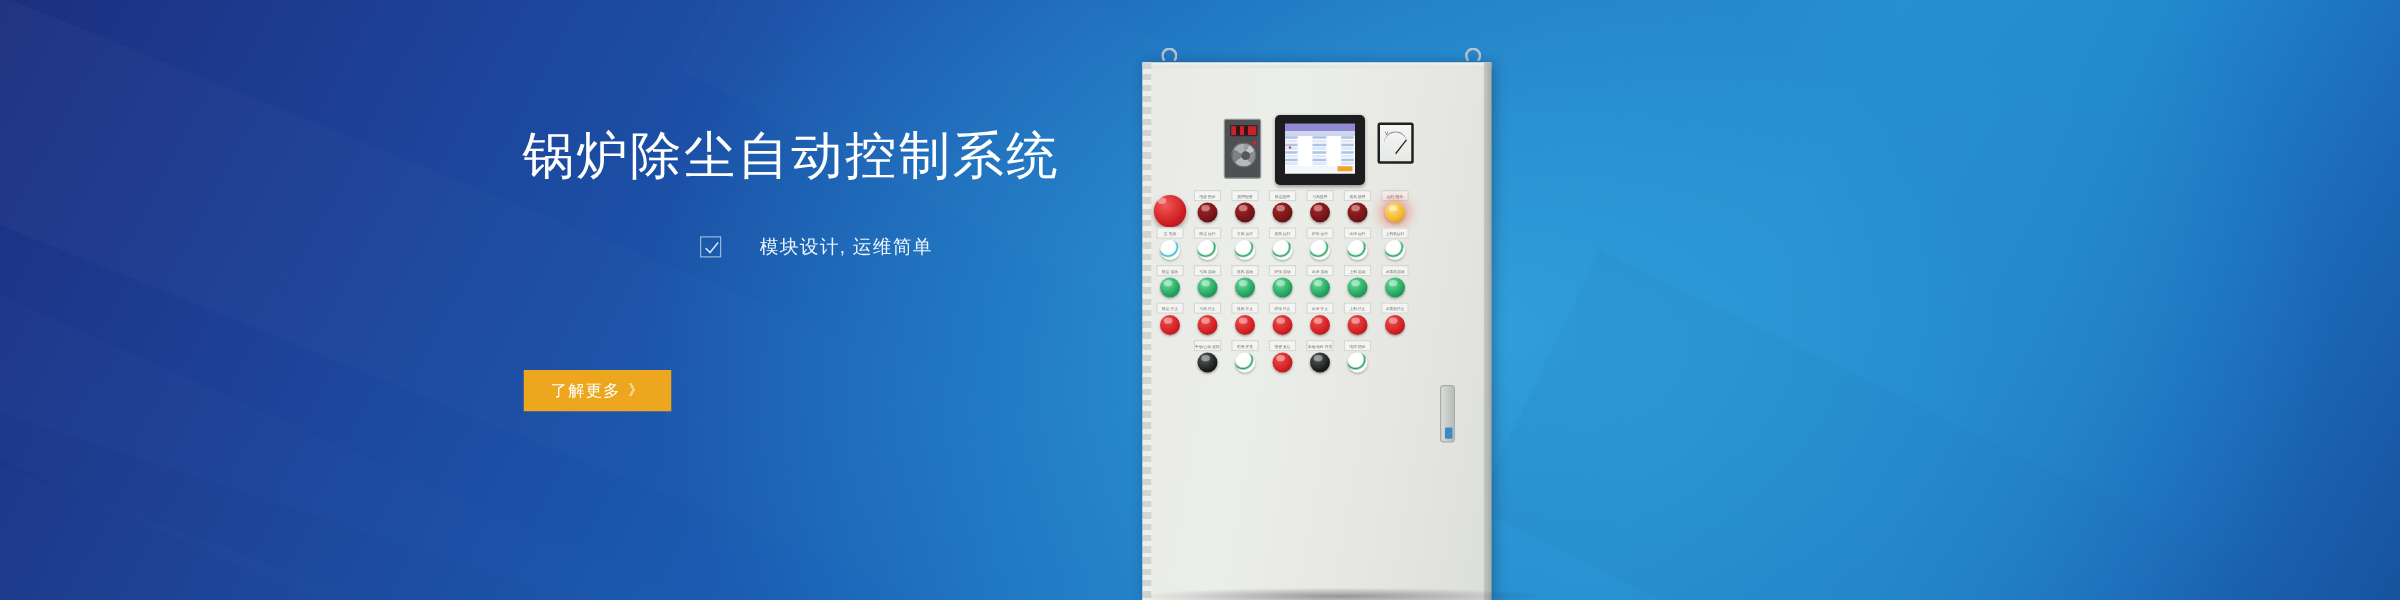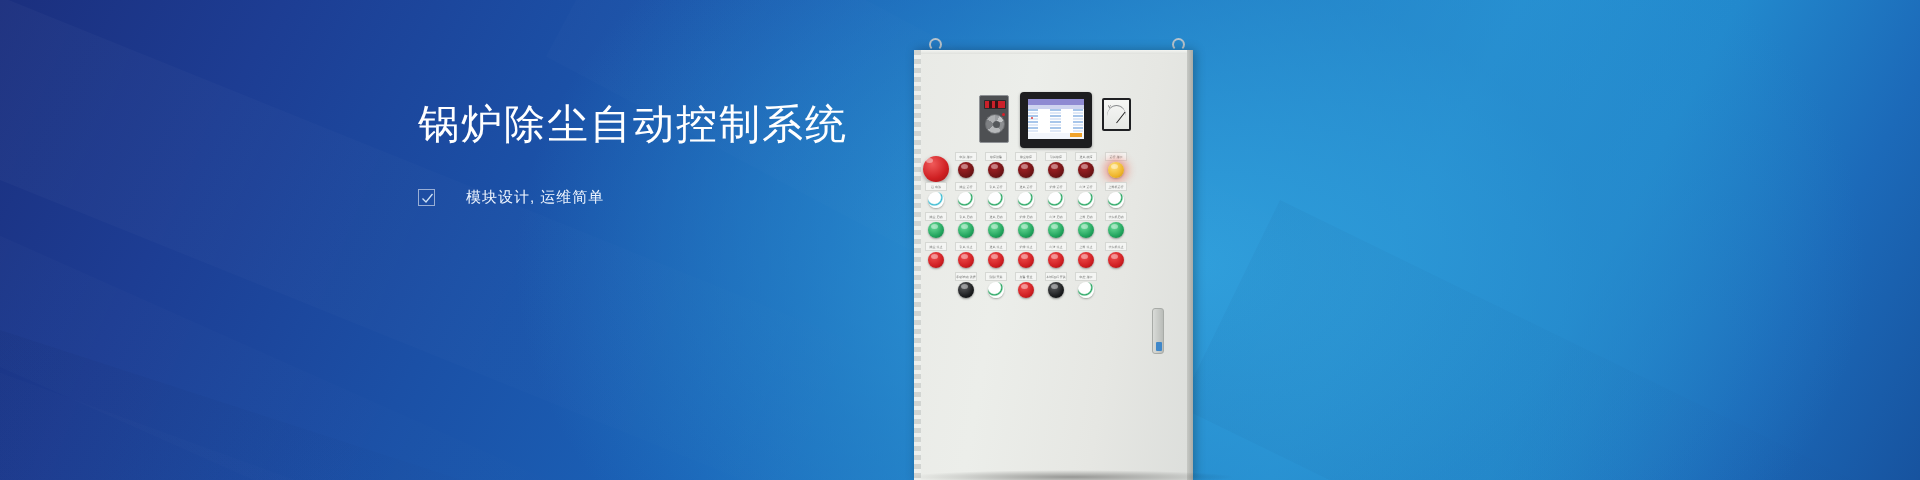--- a/index.html
+++ b/index.html
@@ -55,21 +55,21 @@
   .check-box {
     width:17px; height:17px; flex:0 0 17px;
     border:1px solid rgba(255,255,255,0.55);
     position:relative; margin-right:31px;
   }
   .check-box svg { position:absolute; left:1px; top:1px; }
   .feature-label { font-size:15px; color:#f0f6ff; letter-spacing:1px; }
   .feature-item:nth-child(1){ margin-bottom:0; }
   #feature-list .feature-item { margin-bottom:0; }
   #feature-list .feature-item:not(:last-child){ margin-bottom:0; }
-  .feature-item { margin-bottom:0; }
+  .feature-item { margin-bottom:0;justify-content:center; }
   #feature-list { display:flex; flex-direction:column; gap:0px; }
   #feature-list .feature-item { height:33px; }
 
   
   #cta-button {
     position:absolute; left:419px; top:296px;
     width:118px; height:33px;
     background:#eda71f;
     border:none; cursor:pointer;
     display:flex; align-items:center; justify-content:center;
@@ -234,20 +234,24 @@
         <span class="check-box">
           <svg width="15" height="15" viewBox="0 0 15 15">
               <polyline points="2.5,7.5 6,11 12.5,3" fill="none" stroke="#cfe3f7" stroke-width="1.3"></polyline>
             </svg>
         </span>
         <span class="feature-label">模块设计, 运维简单</span>
       </li>
     </ul>
   </div>
 
+  <button id="cta-button">
+    <span>了解更多</span>
+    <span class="chev">》</span>
+  </button>
 
   <div id="cabinet-photo">
     <div id="hook-left"></div>
     <div id="hook-right"></div>
 
     <div id="cabinet-body"></div>
     <div id="cabinet-top-edge"></div>
     <div id="cabinet-hinge"></div>
     <div id="cabinet-right-edge"></div>
 

